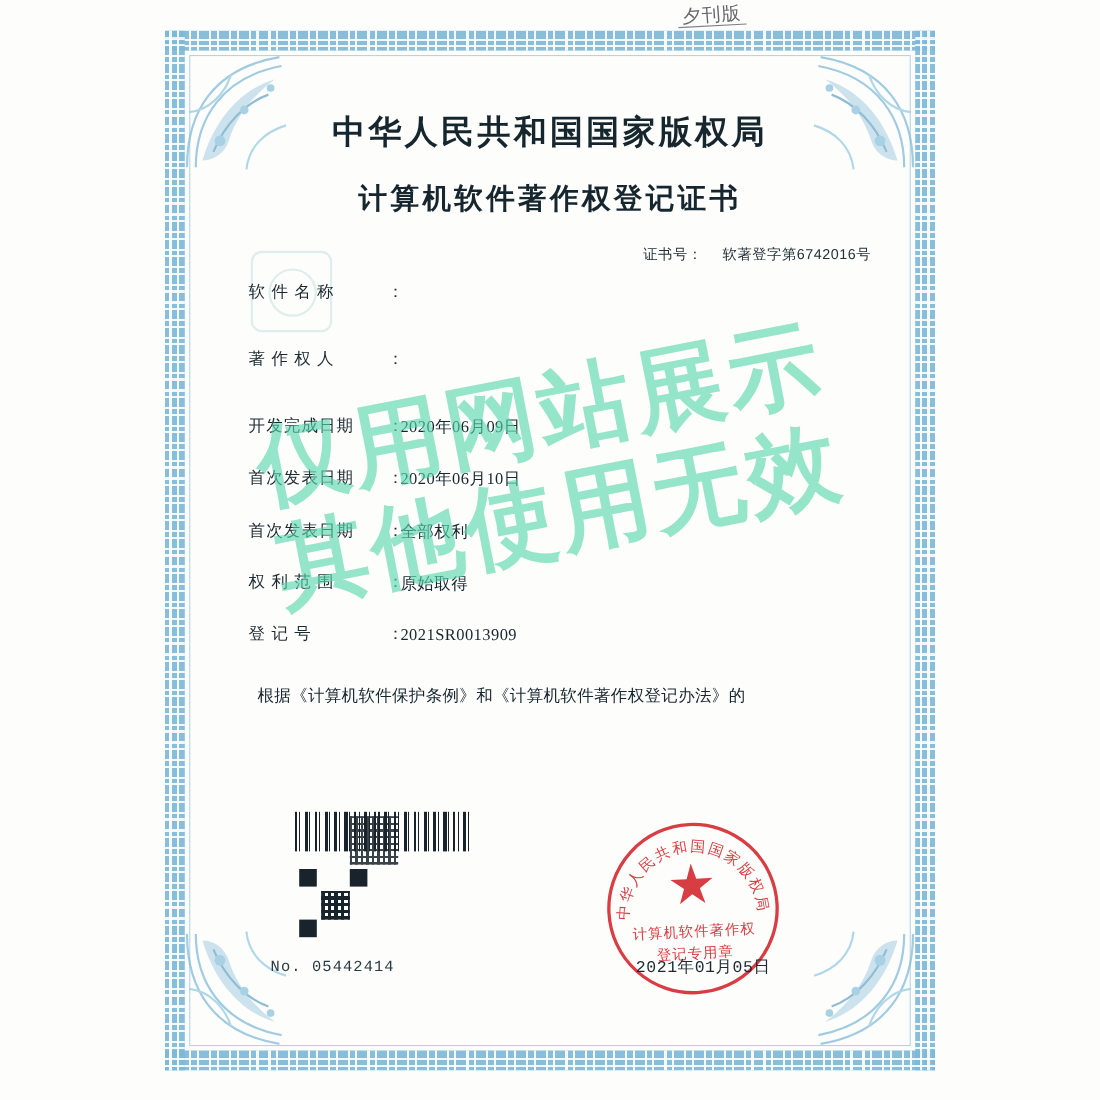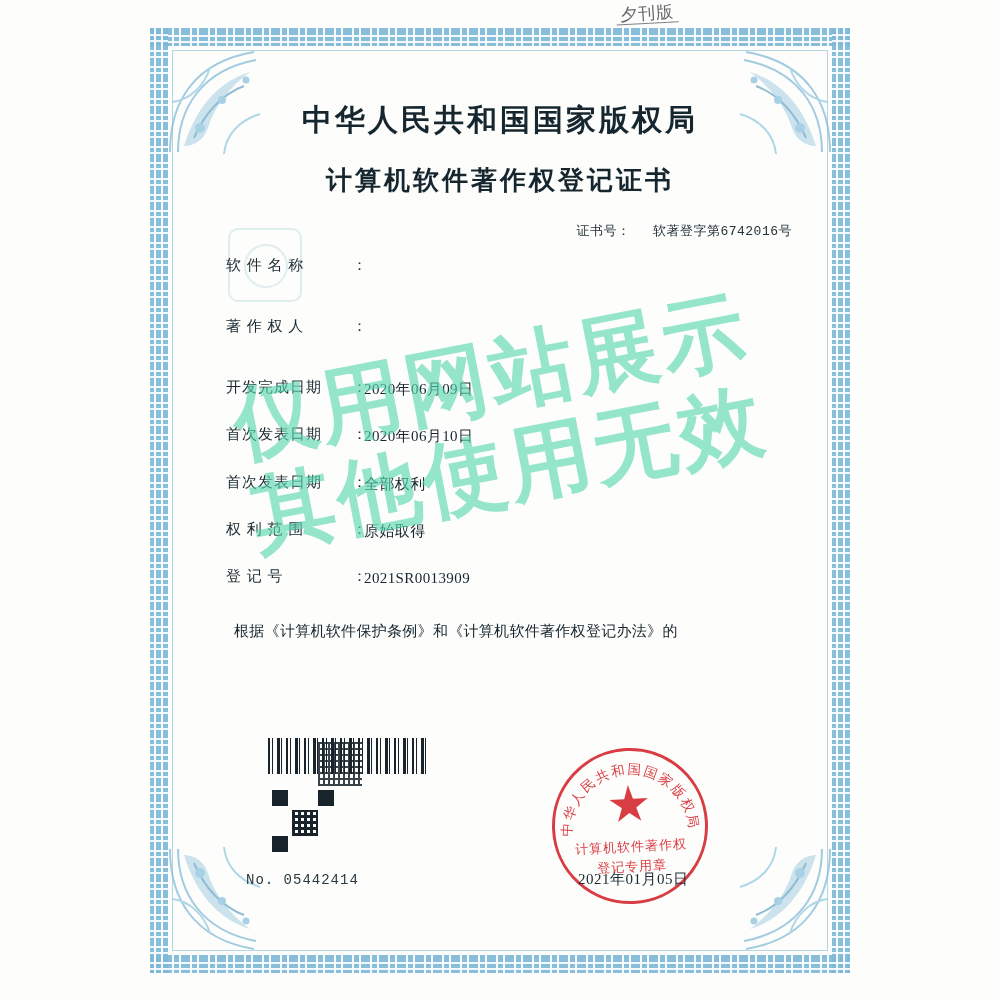--- a/index.html
+++ b/index.html
@@ -121,21 +121,21 @@
     margin: 0 0 24px 0;
   }
 
   .cert-no-row {
     text-align: right;
     padding-right: 18px;
     font-size: 13px;
     color: #23323a;
     letter-spacing: .5px;
     margin-bottom: 16px;
-    font-family: Liberation Mono, monospace;
+    font-family: Liberation Sans, sans-serif;
   }
   .cert-no-row .label { margin-right: 14px; }
 
   .fields {
     margin-top: 4px;
     padding-left: 36px;
   }
   .field-row {
     display: flex;
     align-items: flex-start;
@@ -162,21 +162,21 @@
     letter-spacing: .4px;
   }
   .field-value .line2 { display: block; letter-spacing: 1px; }
 
   .field-row.tight { margin-bottom: 24px; }
   .field-row.gap-big { margin-bottom: 42px; }
 
   .statement {
     margin-top: 28px;
     padding: 0 16px 0 44px;
-    font-family: Liberation Mono, monospace;
+    font-family: Liberation Serif, serif;
     font-size: 15px;
     line-height: 2.05;
     color: #16262f;
     letter-spacing: .3px;
   }
 
   
   .watermark {
     position: absolute;
     left: 130px;
@@ -290,21 +290,21 @@
     top: 872px;
     font-family: "Liberation Mono", monospace;
     font-size: 14px;
     color: #2a3a42;
     letter-spacing: 1px;
   }
   .footer-date {
     position: absolute;
     left: 578px;
     top: 870px;
-    font-family: Liberation Serif, serif;
+    font-family: Liberation Mono, monospace;
     font-size: 15px;
     color: #1b2a32;
     letter-spacing: .5px;
   }
 
   
   .emblem {
     position: absolute;
     left: 228px;
     top: 228px;

